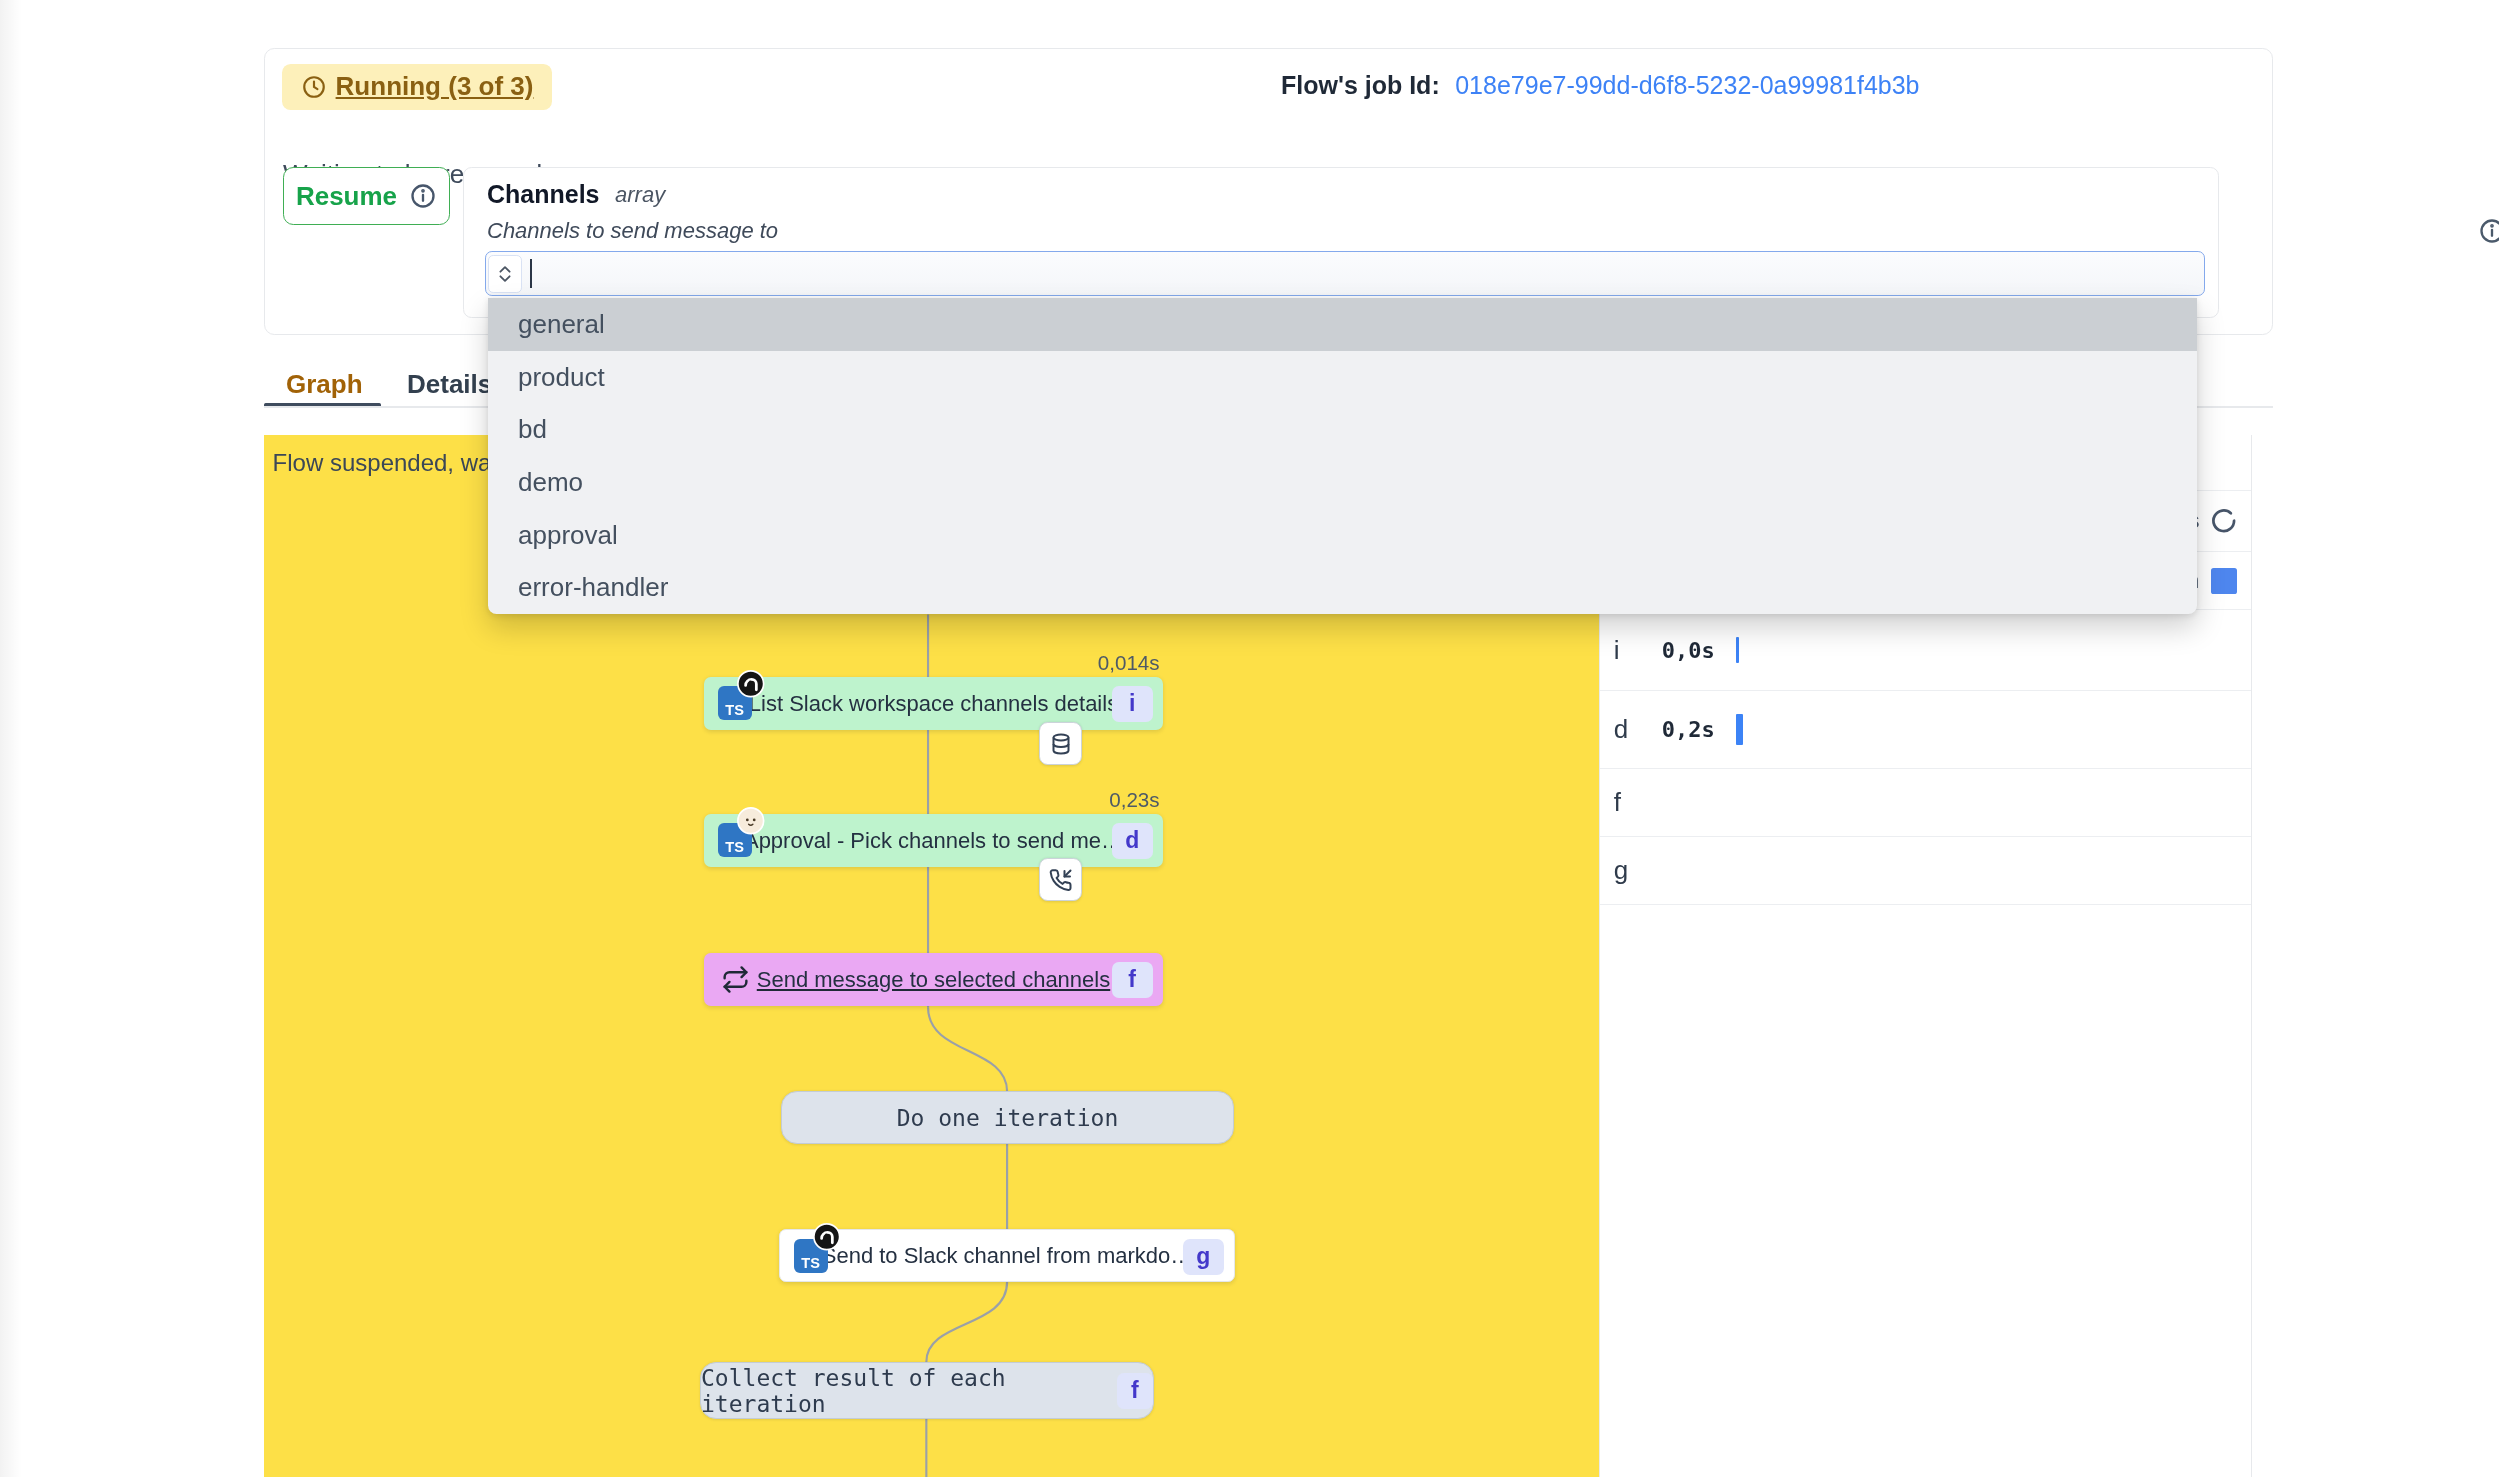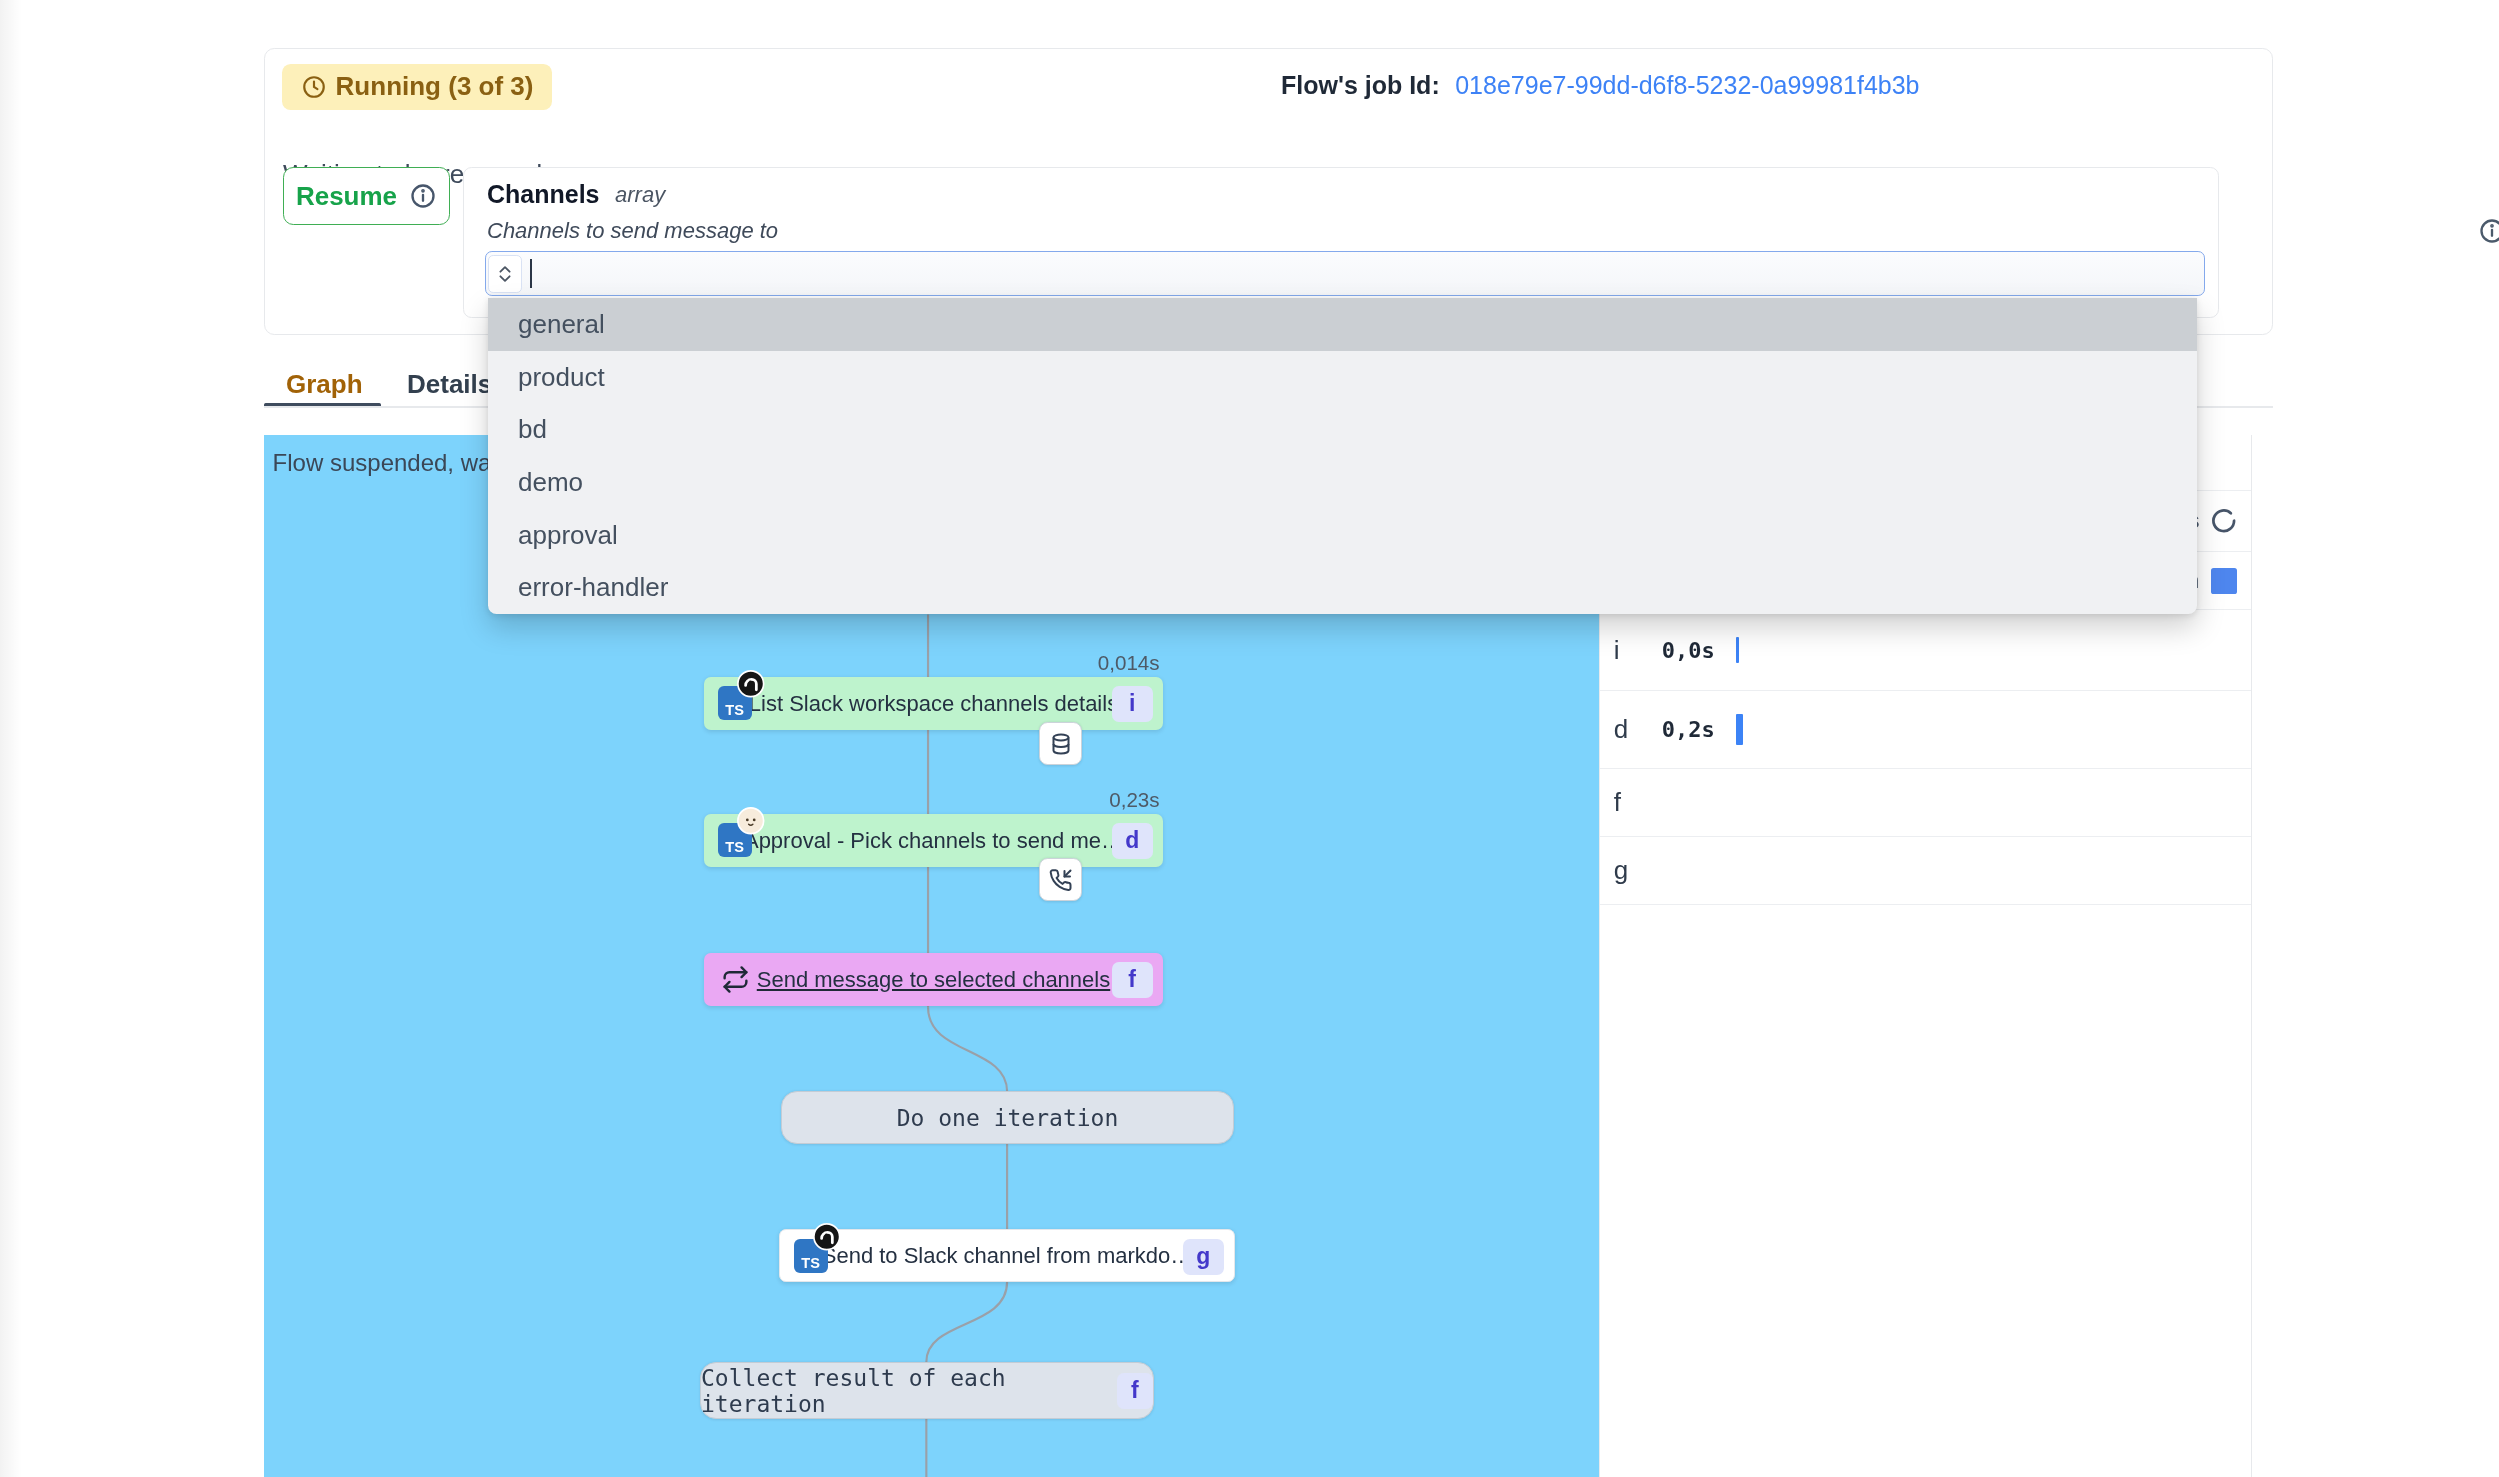--- a/index.html
+++ b/index.html
@@ -8,21 +8,21 @@
   .page { position:relative; width:2500px; height:1477px; }
   .edge-shade { position:absolute; left:0; top:0; bottom:0; width:22px;
     background:linear-gradient(to right, rgba(0,0,0,0.05), rgba(0,0,0,0)); }
 
   
   .status-card { position:absolute; left:264px; top:48px; width:2009px; height:287px;
     border:1.7px solid #e7e9ec; border-radius:10.3px; background:#fff; }
   .status-badge { position:absolute; left:17px; top:14.6px; height:46px;
     display:inline-flex; align-items:center; gap:8.6px; padding:0 19px;
     background:#fdf0ba; color:#8a6012; border-radius:8.6px;
-    font-size:26px; font-weight:700; }
+    font-size:26px; font-weight:700;text-decoration:underline; }
   .status-badge svg { width:26px; height:26px; }
   .jobid-row { position:absolute; left:1016px; top:22px; display:flex; gap:15.5px;
     align-items:flex-end; font-size:25px; }
   .jobid-label { font-weight:700; color:#1f2937; }
   .jobid-link { color:#3d82f6; text-decoration:none; cursor:pointer; }
   .waiting { position:absolute; left:18px; top:110px; font-size:26px; color:#3e4a5b; }
   .resume-btn { position:absolute; left:18px; top:118px; width:167px; height:58px;
     background:#fff; border:1.7px solid #3fae54; border-radius:10.3px;
     display:flex; align-items:center; justify-content:center; gap:12px;
     font-size:26px; font-weight:700; color:#17a34a; cursor:pointer;
@@ -51,21 +51,21 @@
   .tab { position:absolute; top:369px; font-size:26px; cursor:pointer; }
   .tab-graph { left:286px; font-weight:700; color:#a16207; }
   .tab-details { left:407px; font-weight:600; color:#33404f; }
   .tab-underline { position:absolute; left:264px; top:403px; width:117px; height:4.3px;
     background:#3f4c5e; border-radius:1.7px; }
   .tabbar-line { position:absolute; left:264px; top:406px; width:2009px; height:1.7px;
     background:#e7e9ec; }
 
   
   .graph-panel { position:absolute; left:264px; top:435px; width:1341px; height:1043px;
-    background:#7dd3fc; overflow:hidden; }
+    background:#fde047; overflow:hidden; }
   .graph-banner { position:absolute; left:8.6px; top:13.7px; font-size:24px; color:#3b4757;
     white-space:nowrap; }
   .connectors { position:absolute; left:0; top:0; }
   .node { position:absolute; height:53px; display:flex; align-items:center;
     justify-content:center; border-radius:6.9px; cursor:pointer;
     box-shadow:0 1.7px 4.3px rgba(15,23,42,.12); }
   .node-label { font-size:22px; color:#243041; }
   .node-green { background:#bef3cd; }
   .node-purple { background:#eaa8f3;text-decoration:underline; }
   .node-white { background:#ffffff; border:1.7px solid #e4e7eb; }

